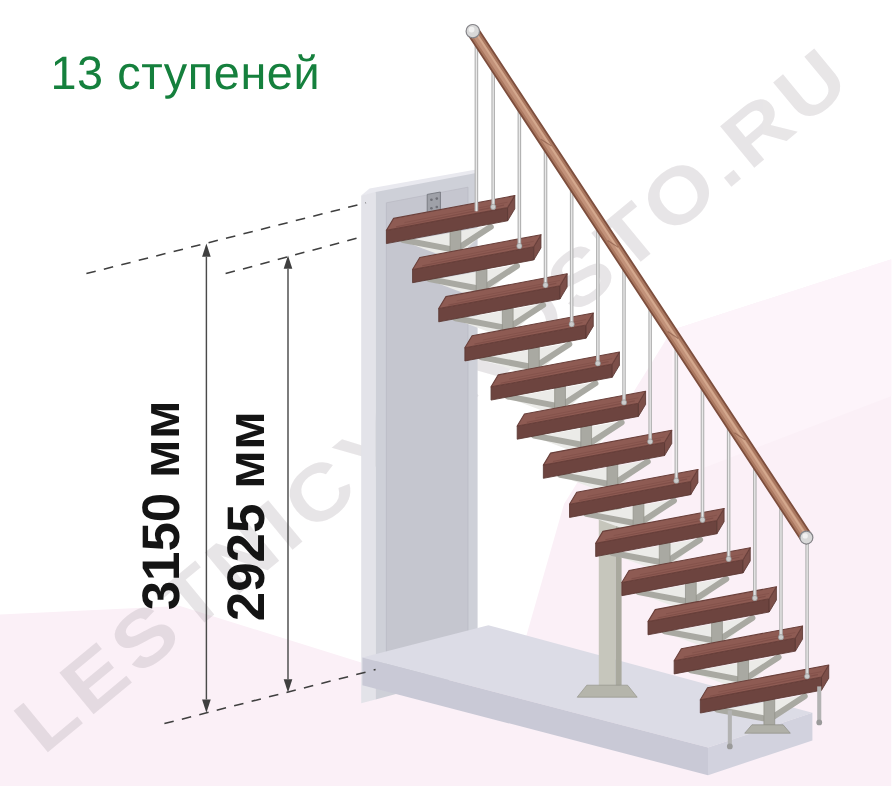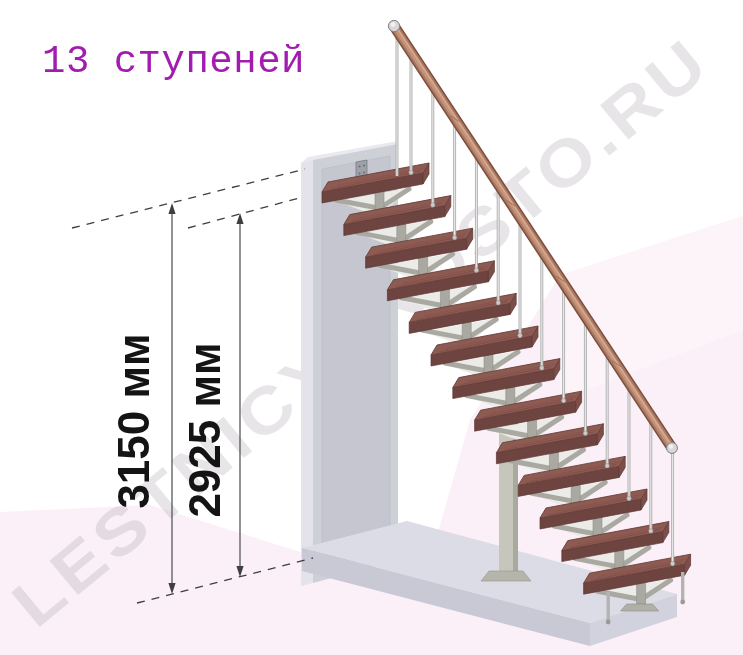--- a/index.html
+++ b/index.html
@@ -3,23 +3,22 @@
 <meta charset="utf-8">
 <style>
   html,body{margin:0;padding:0;background:#fff;}
   .stage{
     position:relative;width:743px;height:655px;overflow:hidden;background:#ffffff;
     font-family:"Liberation Sans","DejaVu Sans",sans-serif;
   }
   .stage svg{position:absolute;left:0;top:0;}
   .title{
     position:absolute;left:42px;top:40px;
-    font-size:39px;font-weight:400;color:#a21caf;letter-spacing:.5px;
+    font-size:39px;font-weight:400;color:#15803d;letter-spacing:.5px;
     white-space:nowrap;
-    font-family:Liberation Mono, monospace;
   }
   .wm{
     font-weight:700;font-size:65px;letter-spacing:4px;
     fill:#aaa1a8;opacity:.27;
   }
   .dim-label{
     font-weight:700;font-size:44px;fill:#141414;
     text-anchor:middle;
   }
 </style>

